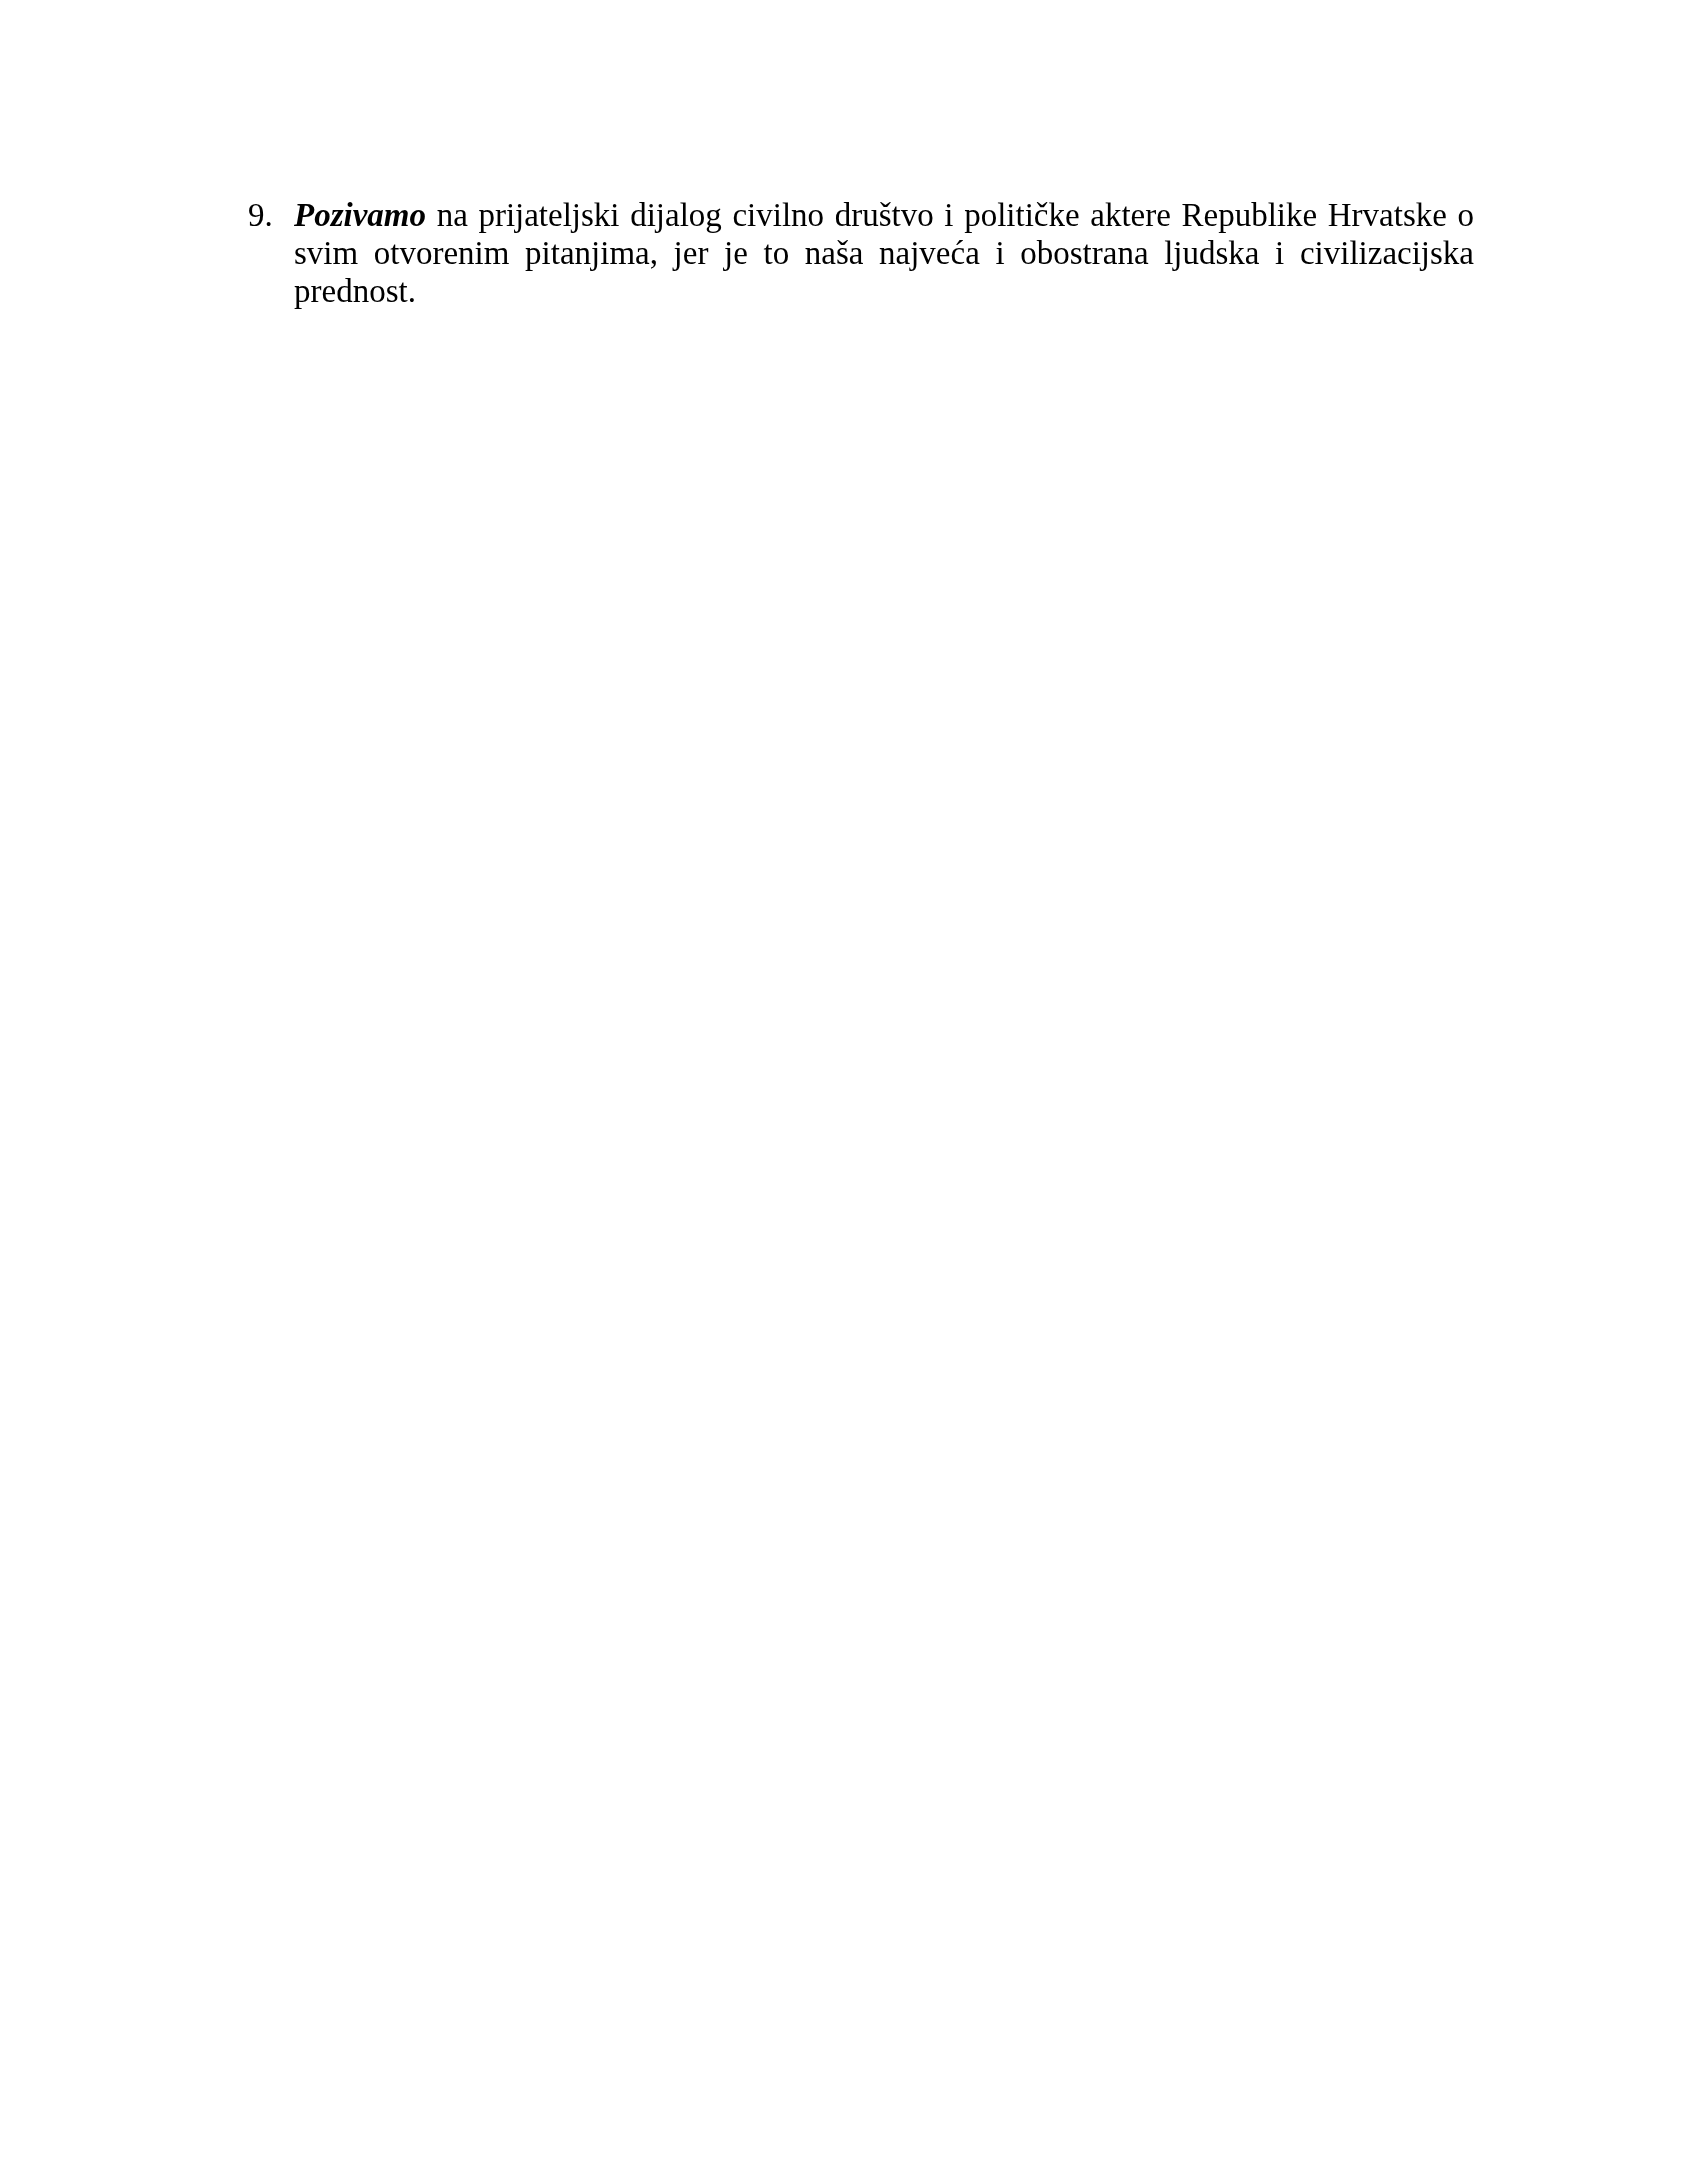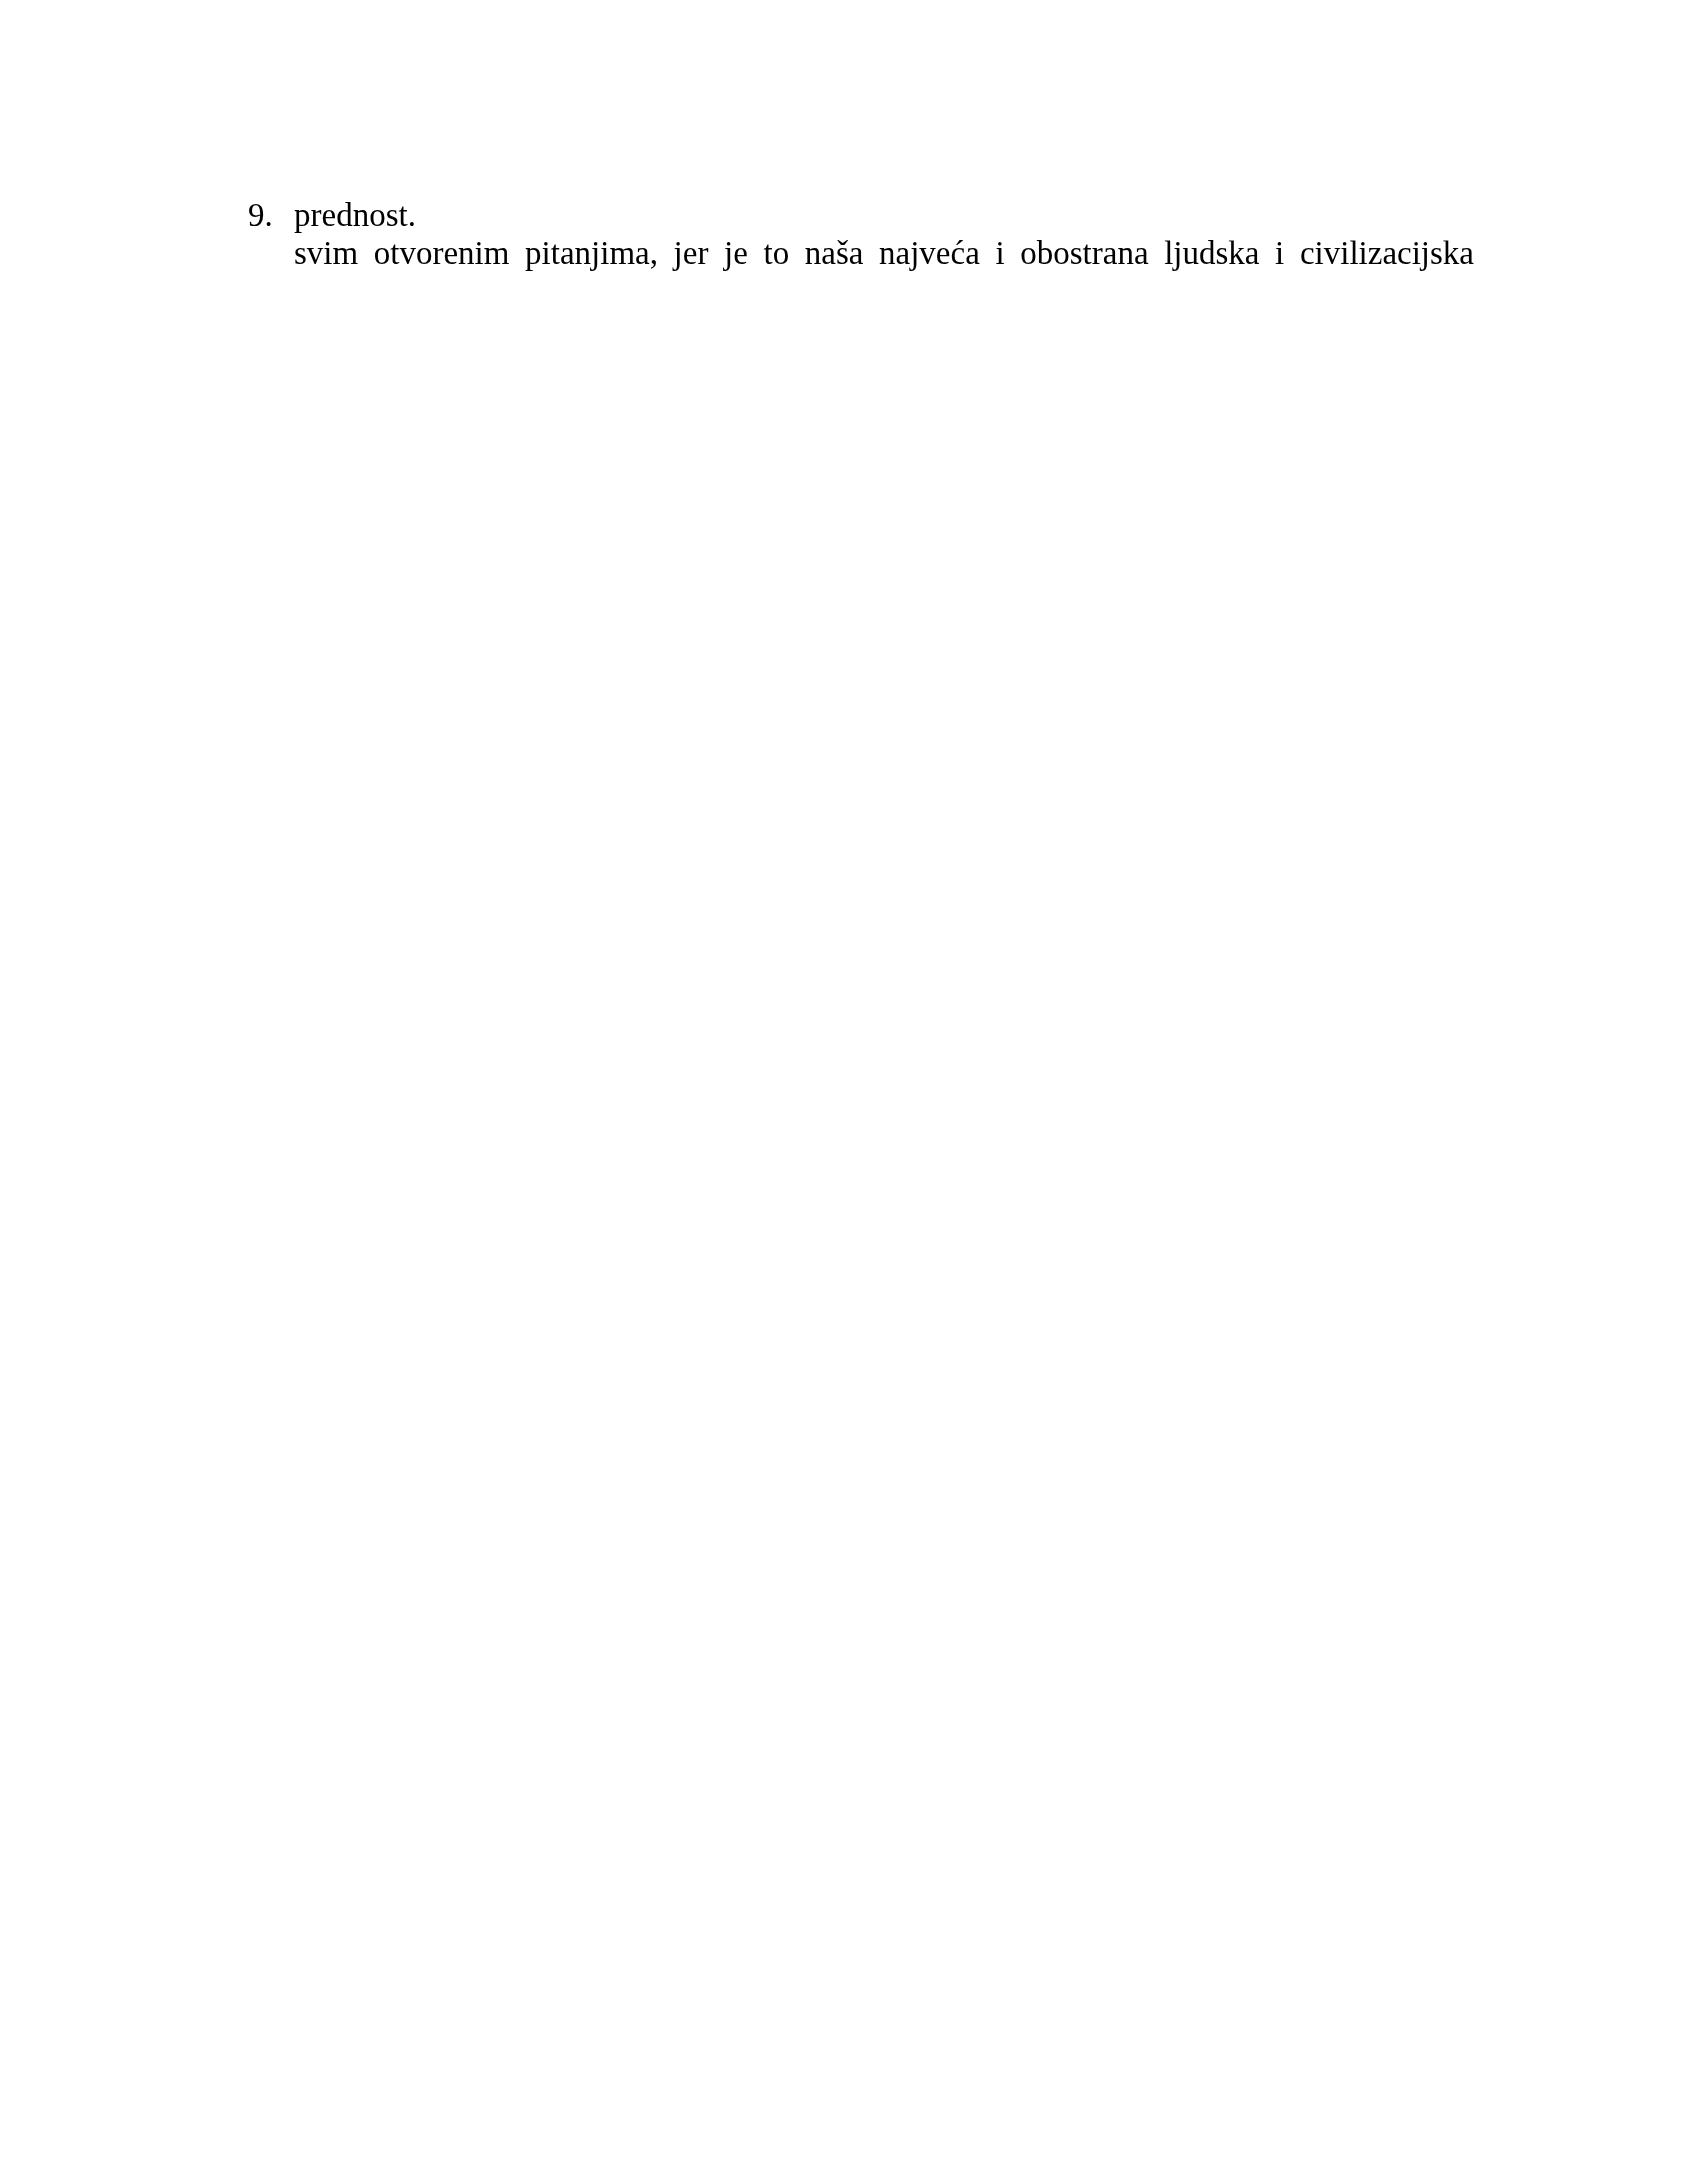--- a/index.html
+++ b/index.html
@@ -44,18 +44,19 @@
     font-style: italic;
   }
 </style>
 </head>
 <body>
 
 <div class="page">
   <div class="list-item">
     <div class="num">9.</div>
     <div class="para">
+      <div class="line justify"><span class="lead">Pozivamo</span> <span>na prijateljski dijalog civilno društvo i političke aktere Republike Hrvatske o</span></div>
+      <div class="line justify">svim otvorenim pitanjima, jer je to naša najveća i obostrana ljudska i civilizacijska</div>
       <div class="line">prednost.</div>
-      <div class="line justify">svim otvorenim pitanjima, jer je to naša najveća i obostrana ljudska i civilizacijska</div>
     </div>
   </div>
 </div>
 
 
 </body></html>

